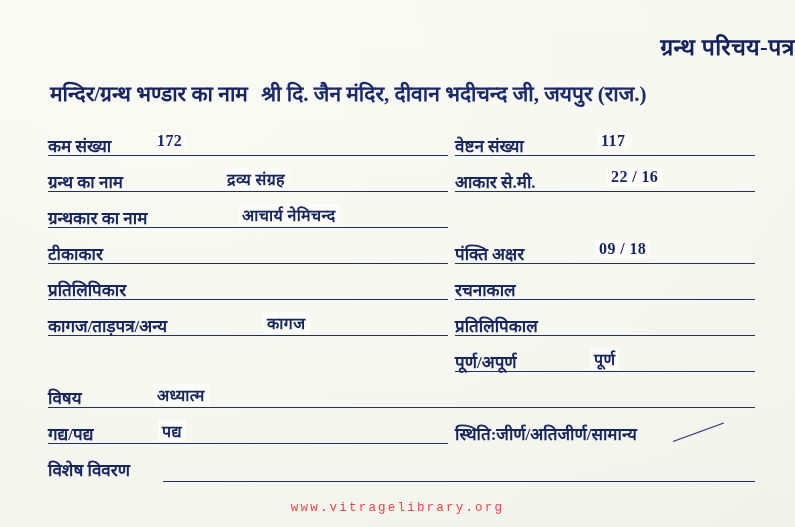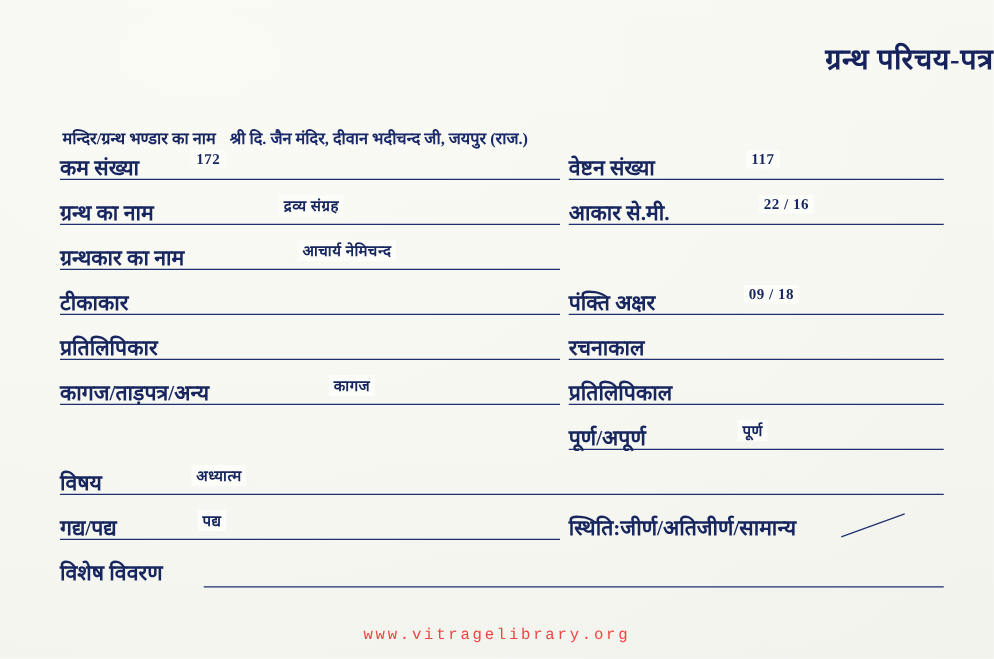--- a/index.html
+++ b/index.html
@@ -41,24 +41,23 @@
     font-size: 23px;
     font-weight: bold;
     letter-spacing: 0.5px;
     color: #15225c;
   }
   .hdr {
     position: absolute;
     top: 79px;
     left: 50px;
     width: 715px;
-    font-size: 13px;
+    font-size: 21px;
     color: #16255f;
     white-space: nowrap;
-    margin-top: 22px;
   }
   .hdr .label {
     font-weight: bold;
   }
   .hdr .value {
     font-weight: bold;
     margin-left: 8px;
   }
 
   .rows {
@@ -66,21 +65,21 @@
     top: 115px;
     left: 0;
     width: 795px;
   }
   .row {
     position: relative;
     height: 36px;
   }
   .cell {
     position: absolute;
-    top: 4px;
+    top: 16px;
     height: 36px;
   }
   .cell.left  { left: 48px;  width: 400px; }
   .cell.right { left: 455px; width: 300px; }
   .cell.full  { left: 48px;  width: 707px; }
 
   .lbl {
     position: absolute;
     top: 3px;
     left: 0;
@@ -96,21 +95,21 @@
     position: absolute;
     left: 0;
     right: 0;
     top: 24px;
     border-bottom: 1.3px solid #1f2f70;
     z-index: 1;
   }
   .val {
     position: absolute;
     top: 1px;
-    font-size: 12px;
+    font-size: 16px;
     font-weight: bold;
     color: #16255f;
     white-space: nowrap;
     z-index: 4;
     background: rgba(252,252,248,0.92);
     padding: 0 4px;
   }
   .val.hand {
     font-family: "Liberation Serif", "DejaVu Serif", serif;
     letter-spacing: 0.4px;

